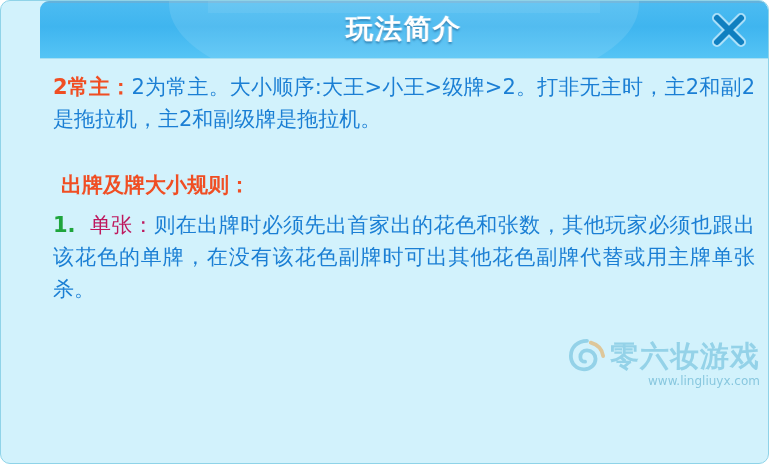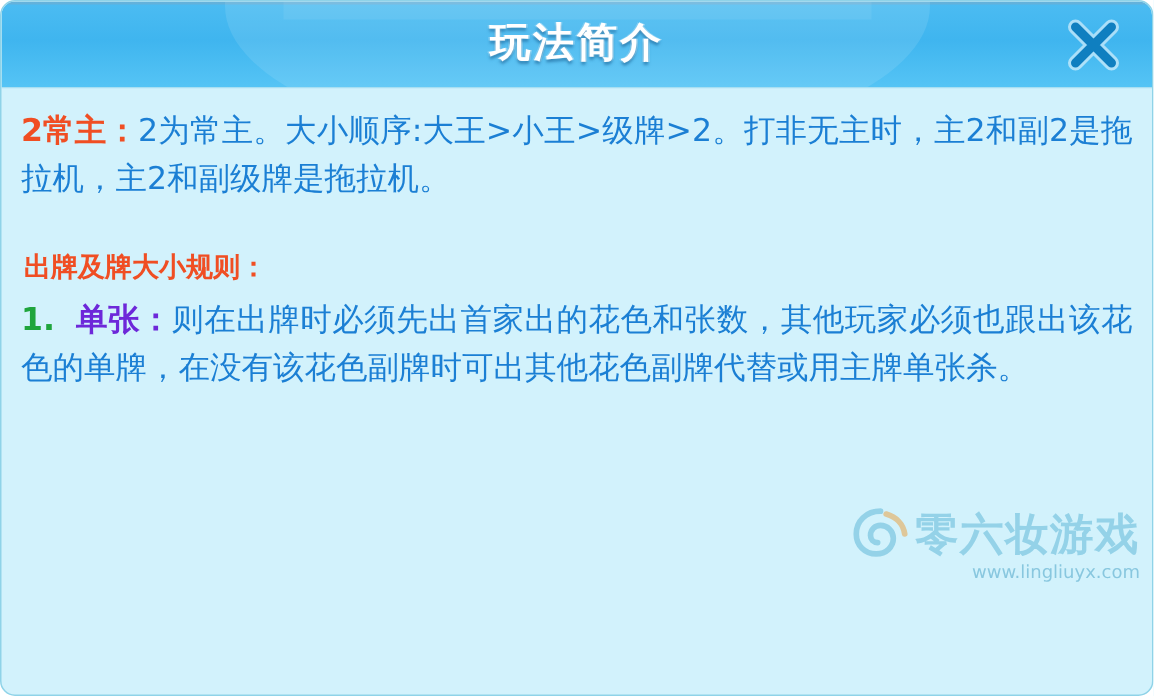--- a/index.html
+++ b/index.html
@@ -13,20 +13,21 @@
 
   .dialog {
     position: relative;
     width: 769px;
     height: 464px;
     box-sizing: border-box;
     overflow: hidden;
     background: #d2f2fc;
     border: 1px solid #8fd3e8;
     border-radius: 10px;
+    padding-left: 39px;
   }
 
   
   .header {
     position: relative;
     width: 100%;
     height: 58px;
     box-sizing: border-box;
     background: linear-gradient(180deg, #4cbcf2 0%, #3fb5ef 45%, #55c4f5 100%);
     border-bottom: 1px solid #a8dff2;
@@ -106,43 +107,43 @@
     margin: 0;
     letter-spacing: 0px;
     text-align: justify;
     text-justify: inter-character;
   }
   .para .hl-orange {
     color: #f04e23;
     font-weight: bold;
   }
   .heading {
-    font-size: 18px;
+    font-size: 21px;
     line-height: 32px;
     color: #f04e23;
     font-weight: bold;
-    margin: 2px;
+    margin: 8px;
   }
   .gap { height: 26px; }
 
   .list-item {
     font-size: 21px;
     line-height: 32px;
     color: #1b7fd4;
     margin: 0;
     text-align: justify;
     text-justify: inter-character;
   }
   .list-item .num {
     color: #1fa53c;
     font-weight: bold;
   }
   .list-item .term {
-    color: #6d28d9;
-    font-weight: bold;
+    color: #be185d;
+    font-weight: normal;
   }
 
   
   .watermark {
     position: absolute;
     right: 8px;
     bottom: 2px;
     width: 218px;
     pointer-events: none;
     user-select: none;

